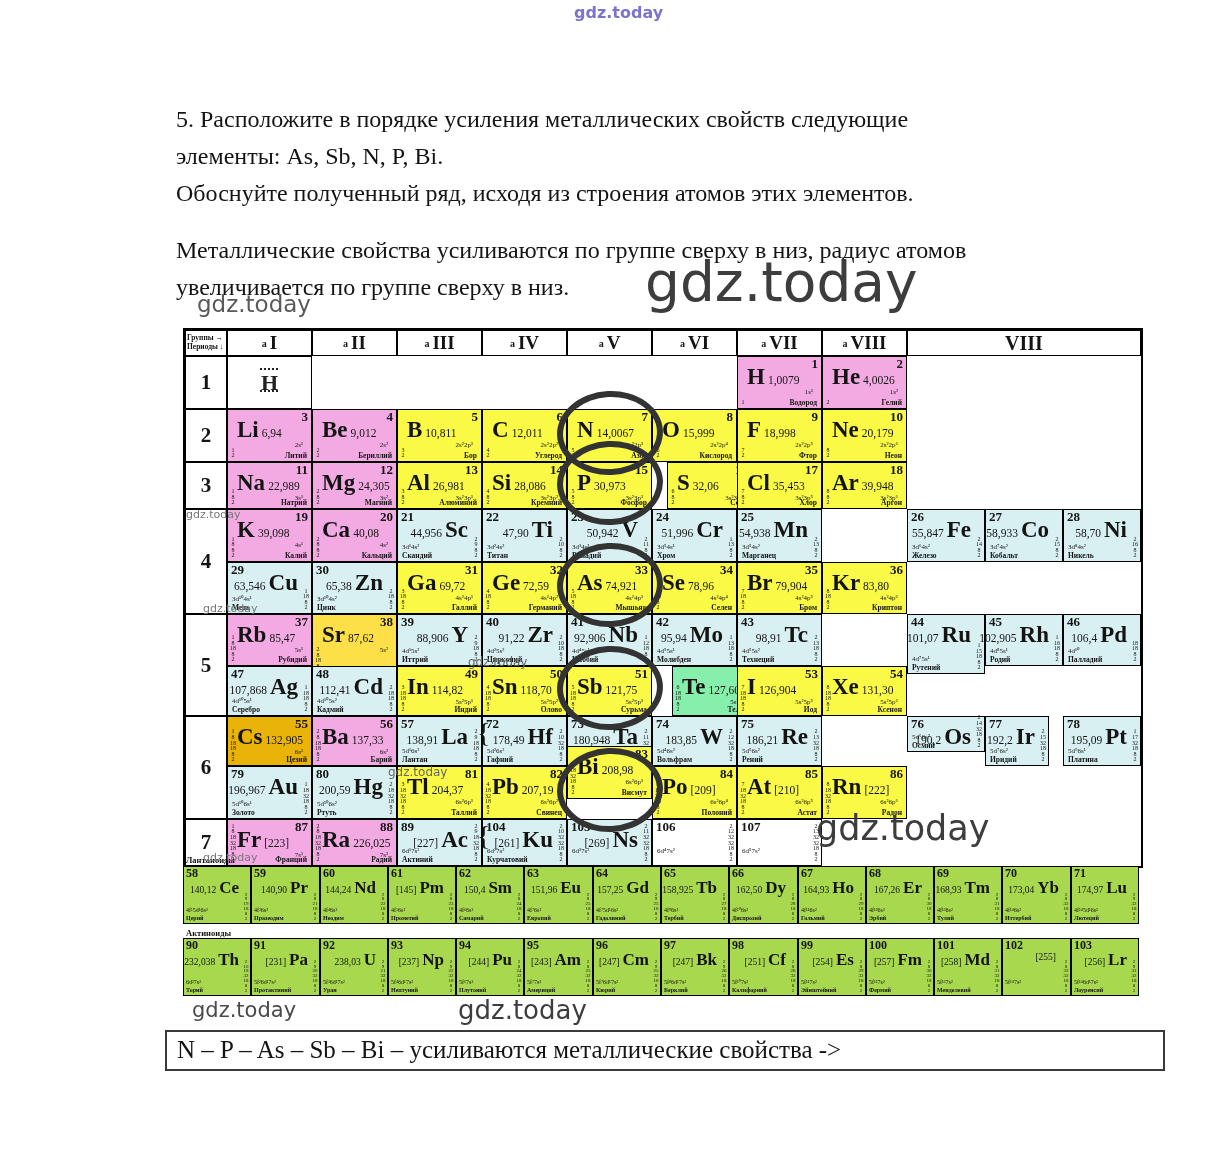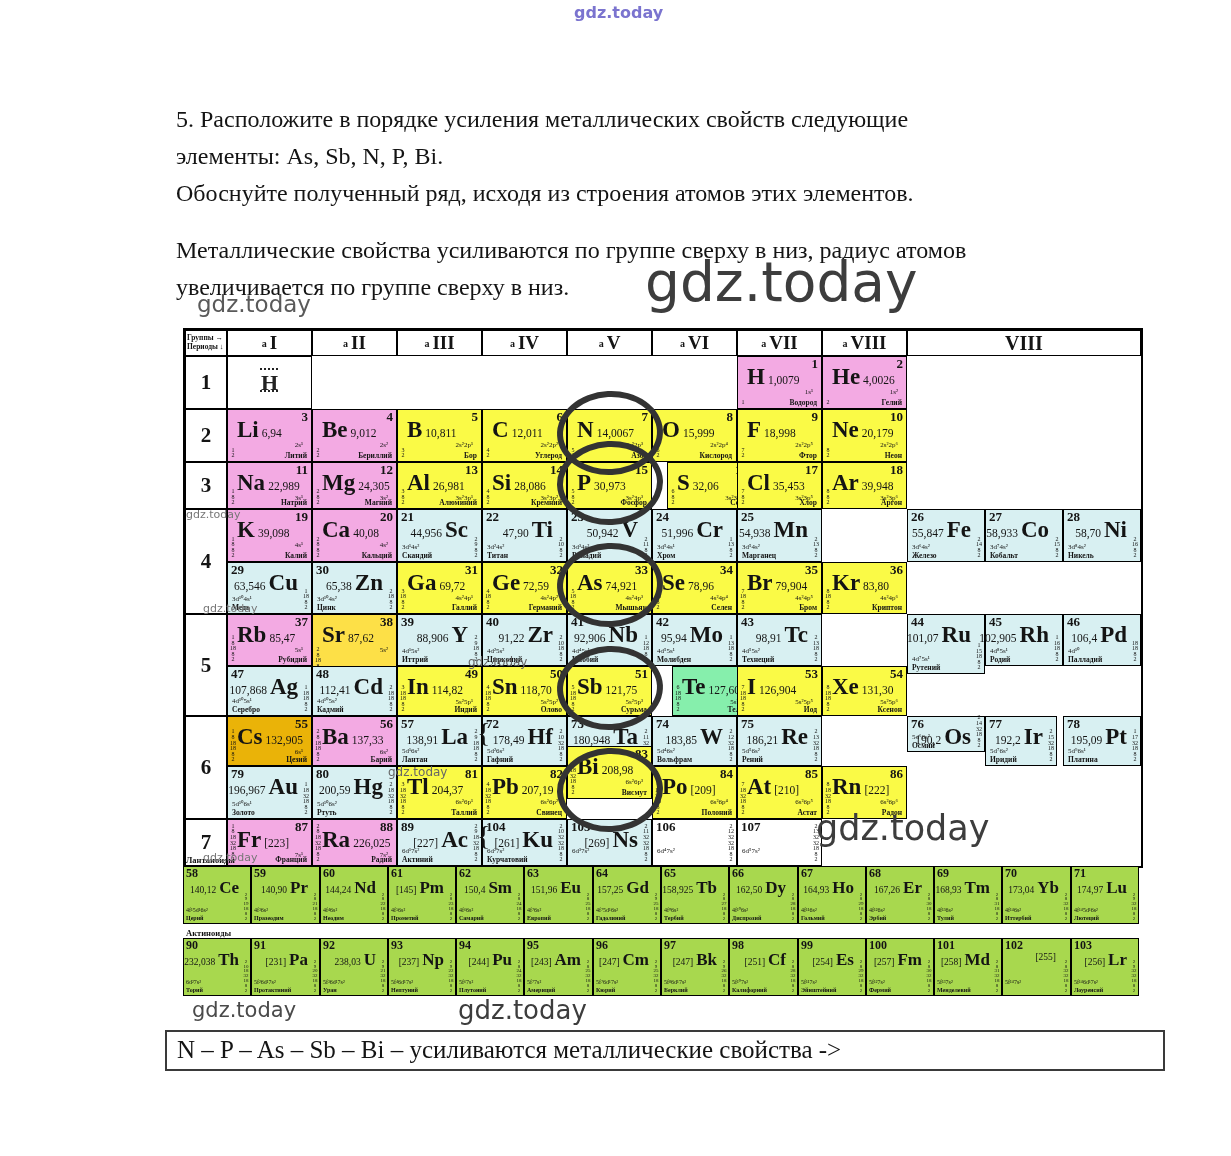--- a/index.html
+++ b/index.html
@@ -946,21 +946,21 @@
       </div>
       <span class="cfg">5d⁶6s²</span>
       <span class="nm">Осмий</span>
       <span class="shells">2
 14
 32
 18
 8
 2</span>
     </div>
-    <div class="cell el vr" style="left: 800px; top: 386px; width: 72px; height: 50px; background: rgb(216, 240, 242);">
+    <div class="cell el vr" style="left: 800px; top: 386px; width: 64px; height: 50px; background: rgb(216, 240, 242);">
       <span class="num">77</span>
       <div class="main">
         <span class="mass">192,2</span>
         <span class="sym">Ir</span>
       </div>
       <span class="cfg">5d⁷6s²</span>
       <span class="nm">Иридий</span>
       <span class="shells">2
 15
 32

